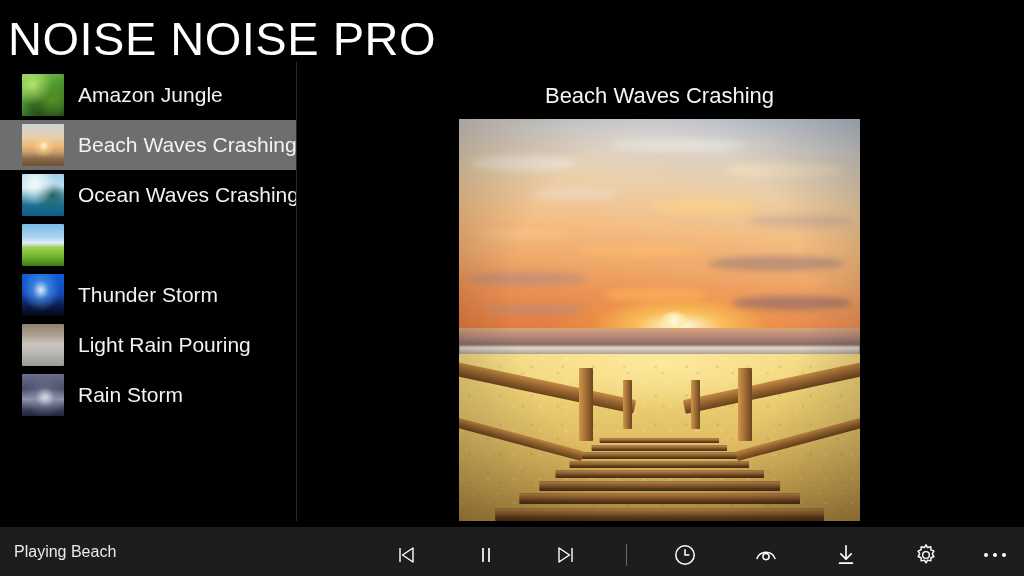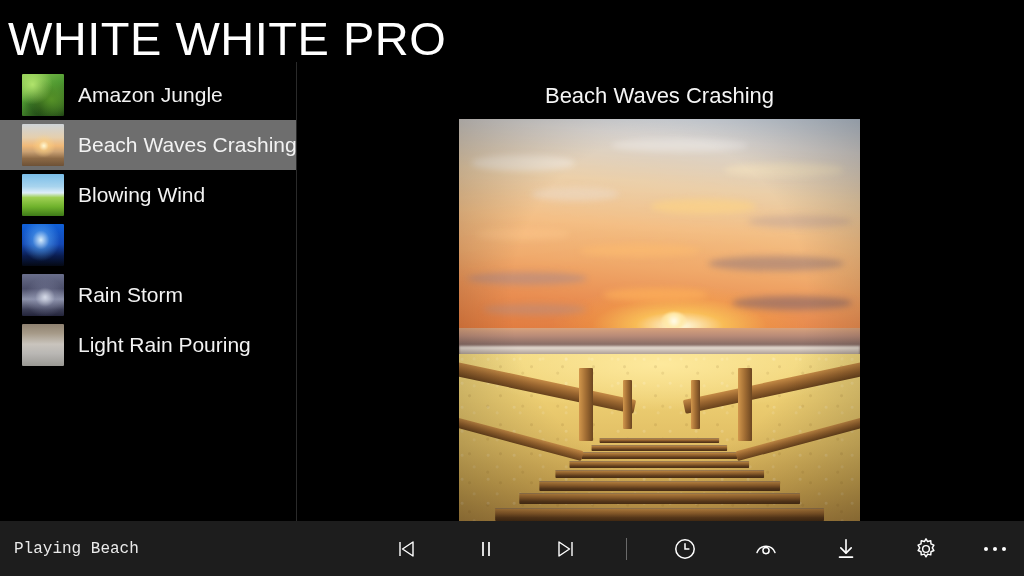--- a/index.html
+++ b/index.html
@@ -247,25 +247,24 @@
     background: radial-gradient(ellipse at 50% 45%, rgba(0,0,0,0) 52%, rgba(0,0,0,0.28) 100%);
     pointer-events: none;
   }
 
   
   .toolbar {
     position: absolute;
     left: 0;
     bottom: 0;
     width: 1024px;
-    height: 55px;
+    height: 49px;
     background: #1d1d1d;
     display: flex;
     align-items: center;
-    font-family: Liberation Mono, monospace;
   }
   .status-text {
     position: absolute;
     left: 14px;
     font-size: 16px;
     line-height: 20px;
     color: #eaeaea;
     white-space: nowrap;
   }
   .ctl {
@@ -294,53 +293,57 @@
   .dots i {
     width: 4px; height: 4px;
     border-radius: 50%;
     background: #ffffff;
     display: block;
   }
 </style>
 </head>
 <body>
 
-<div class="app-title">WHITE WHITE PRO</div>
+<div class="app-title">NOISE NOISE PRO</div>
 
 <div class="sidebar">
 
   <div class="sound-item">
     <div class="thumb t-jungle"></div>
     <div class="sound-label">Amazon Jungle</div>
   </div>
 
   <div class="sound-item selected">
     <div class="thumb t-beach"></div>
     <div class="sound-label">Beach Waves Crashing</div>
   </div>
 
 
+  <div class="sound-item">
+    <div class="thumb t-ocean"></div>
+    <div class="sound-label">Ocean Waves Crashing</div>
+  </div>
 
   <div class="sound-item">
     <div class="thumb t-wind"></div>
-    <div class="sound-label">Blowing Wind</div>
   </div>
 
   <div class="sound-item">
     <div class="thumb t-thunder"></div>
+    <div class="sound-label">Thunder Storm</div>
+  </div>
+
+  <div class="sound-item">
+    <div class="thumb t-lightrain"></div>
+    <div class="sound-label">Light Rain Pouring</div>
   </div>
 
   <div class="sound-item">
     <div class="thumb t-rain"></div>
     <div class="sound-label">Rain Storm</div>
-  </div>
-
-  <div class="sound-item">
-    <div class="thumb t-lightrain"></div>
-    <div class="sound-label">Light Rain Pouring</div>
   </div>
 
 
 </div>
 <div class="sidebar-divider"></div>
 
 <div class="main-title">Beach Waves Crashing</div>
 
 <div class="hero">
   <div class="hero-sky"></div>

